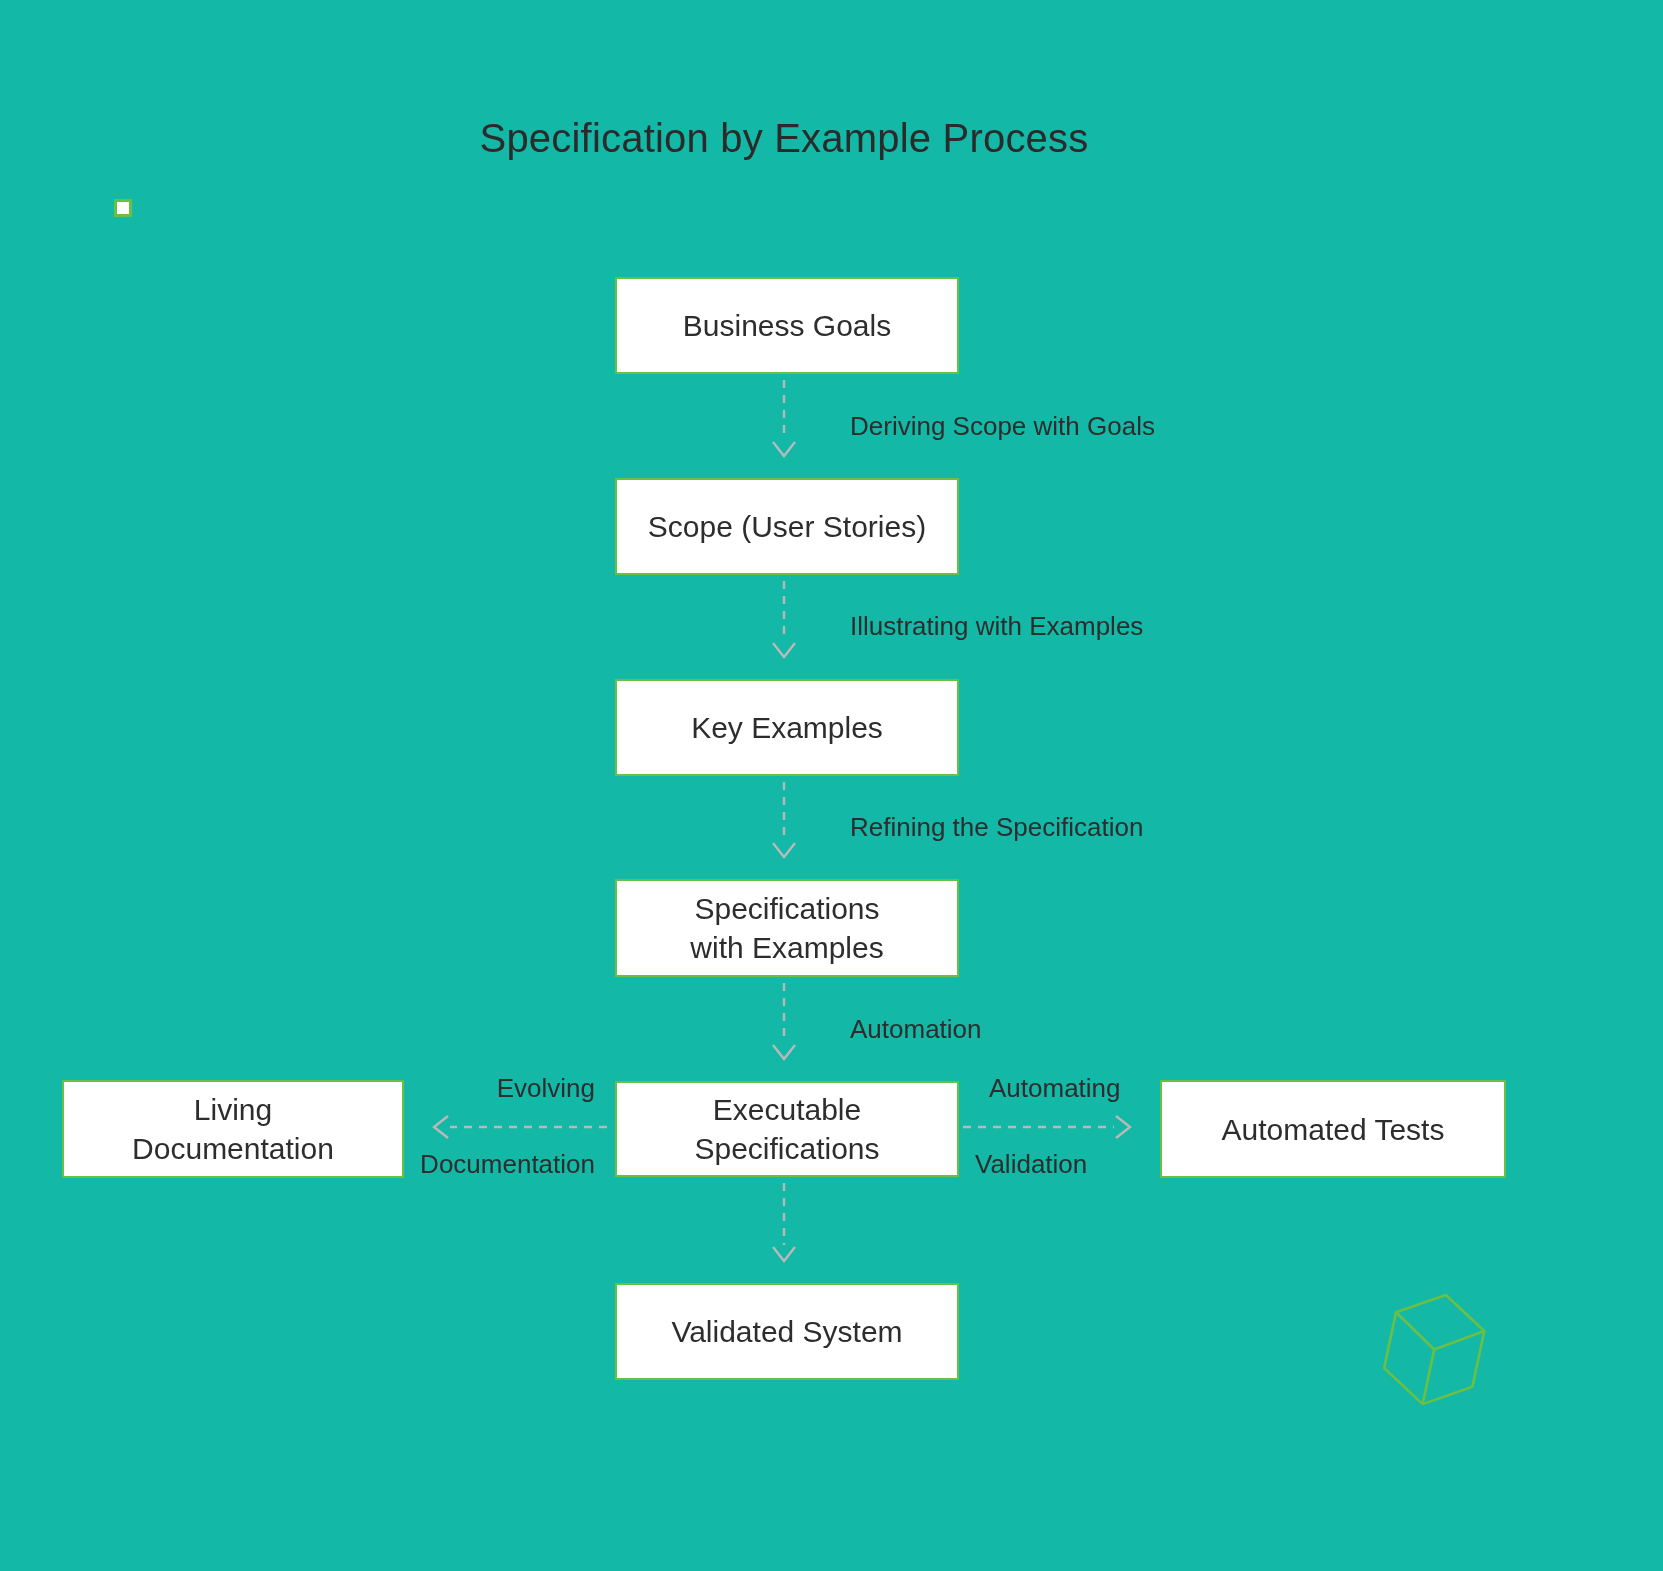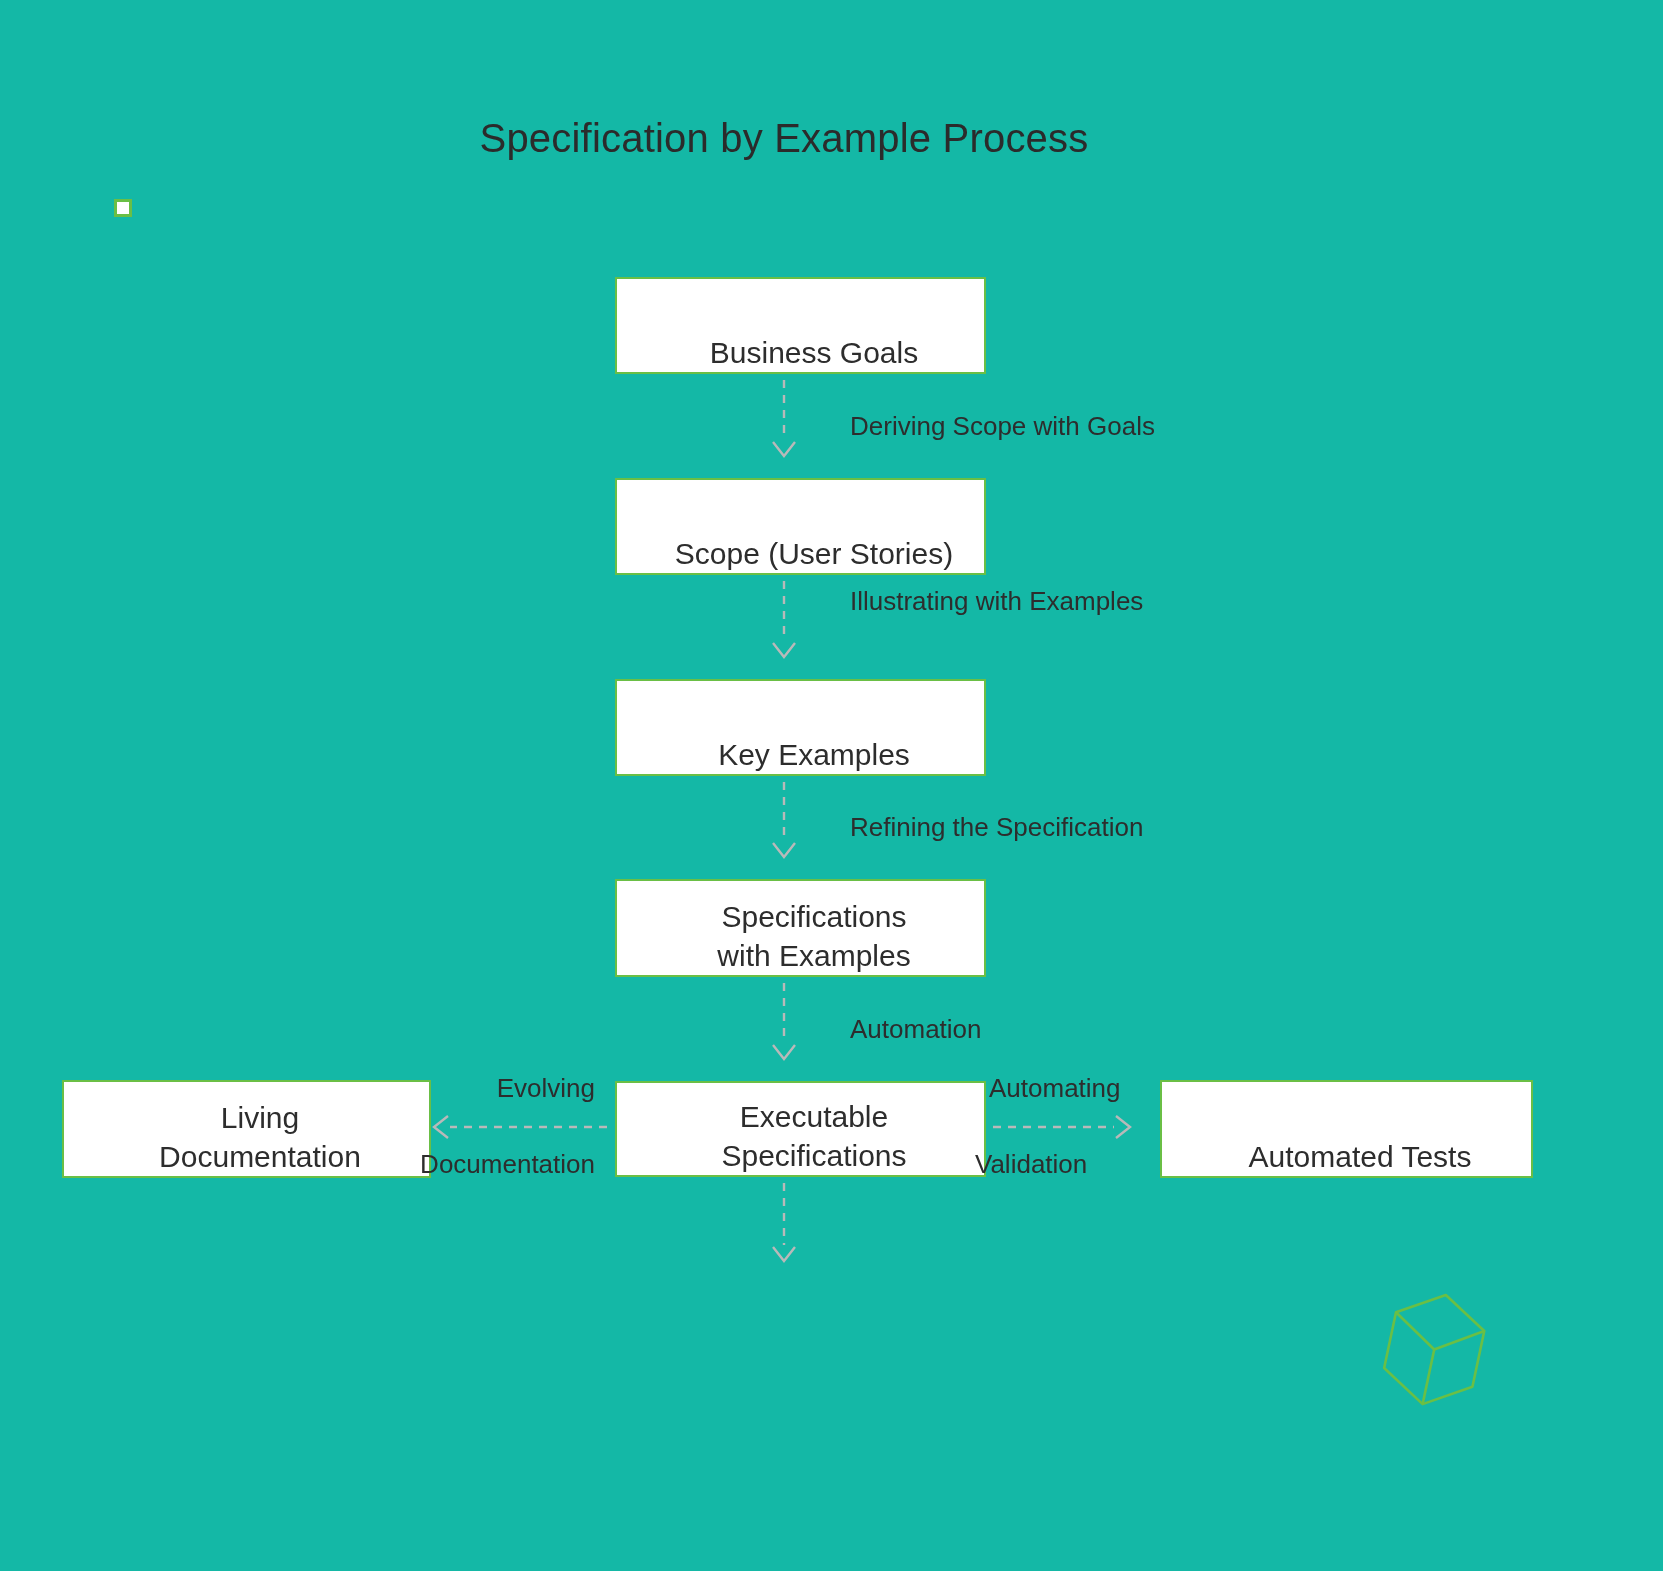--- a/index.html
+++ b/index.html
@@ -34,27 +34,26 @@
     width: 12px;
     height: 12px;
     border: 3px solid #6abf45;
     background: #ffffff;
   }
   .node {
     position: absolute;
     border: 2px solid #6abf45;
     background: #ffffff;
     display: flex;
-    align-items: flex-end;
+    align-items: center;
     justify-content: center;
     text-align: center;
     font-size: 30px;
     color: #2d2d2d;
     line-height: 1.3;
-    padding-left: 27px;
   }
   .node span {
     white-space: pre-line;
   }
   .edge-label {
     position: absolute;
     font-size: 26px;
     color: #2d2d2d;
     white-space: nowrap;
   }
@@ -132,24 +131,27 @@
 
   <div class="node" style="left:62px; top:1080px; width:338px; height:94px;">
     <span>Living
 Documentation</span>
   </div>
 
   <div class="node" style="left:1160px; top:1080px; width:342px; height:94px;">
     <span>Automated Tests</span>
   </div>
 
+  <div class="node" style="left:615px; top:1283px; width:340px; height:93px;">
+    <span>Validated System</span>
+  </div>
 
   <div class="edge-label" style="left:850px; top:411px;">Deriving Scope with Goals</div>
 
-  <div class="edge-label" style="left:850px; top:586px;">Illustrating with Examples</div>
+  <div class="edge-label" style="left:850px; top:611px;">Illustrating with Examples</div>
 
   <div class="edge-label" style="left:850px; top:812px;">Refining the Specification</div>
 
   <div class="edge-label" style="left:850px; top:1014px;">Automation</div>
 
   <div class="edge-label right-align" style="left:370px; top:1073px; width:225px;">Evolving</div>
 
   <div class="edge-label right-align" style="left:370px; top:1149px; width:225px;">Documentation</div>
 
   <div class="edge-label" style="left:989px; top:1073px;">Automating</div>

